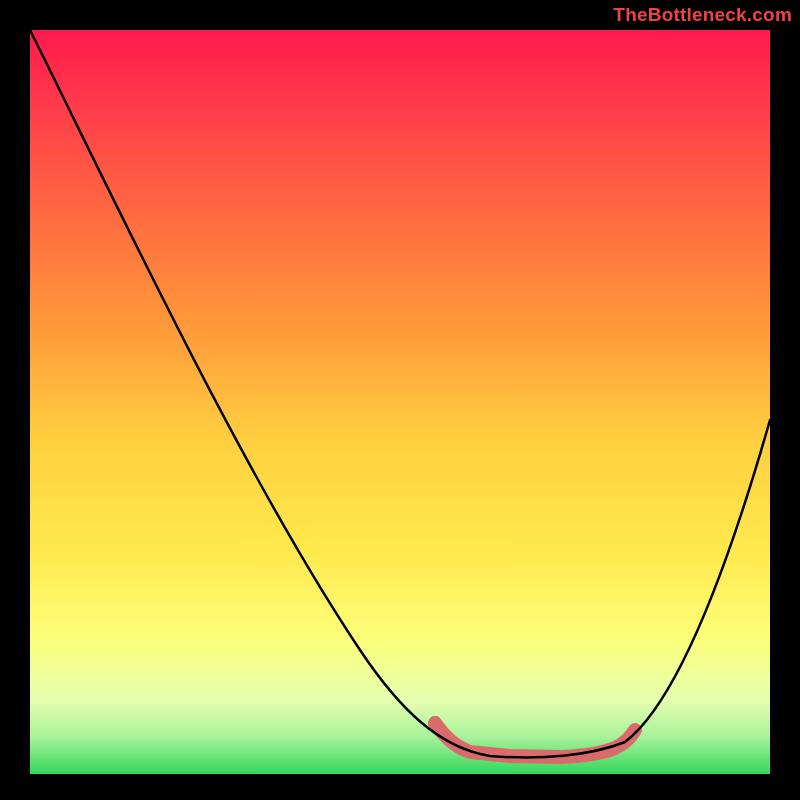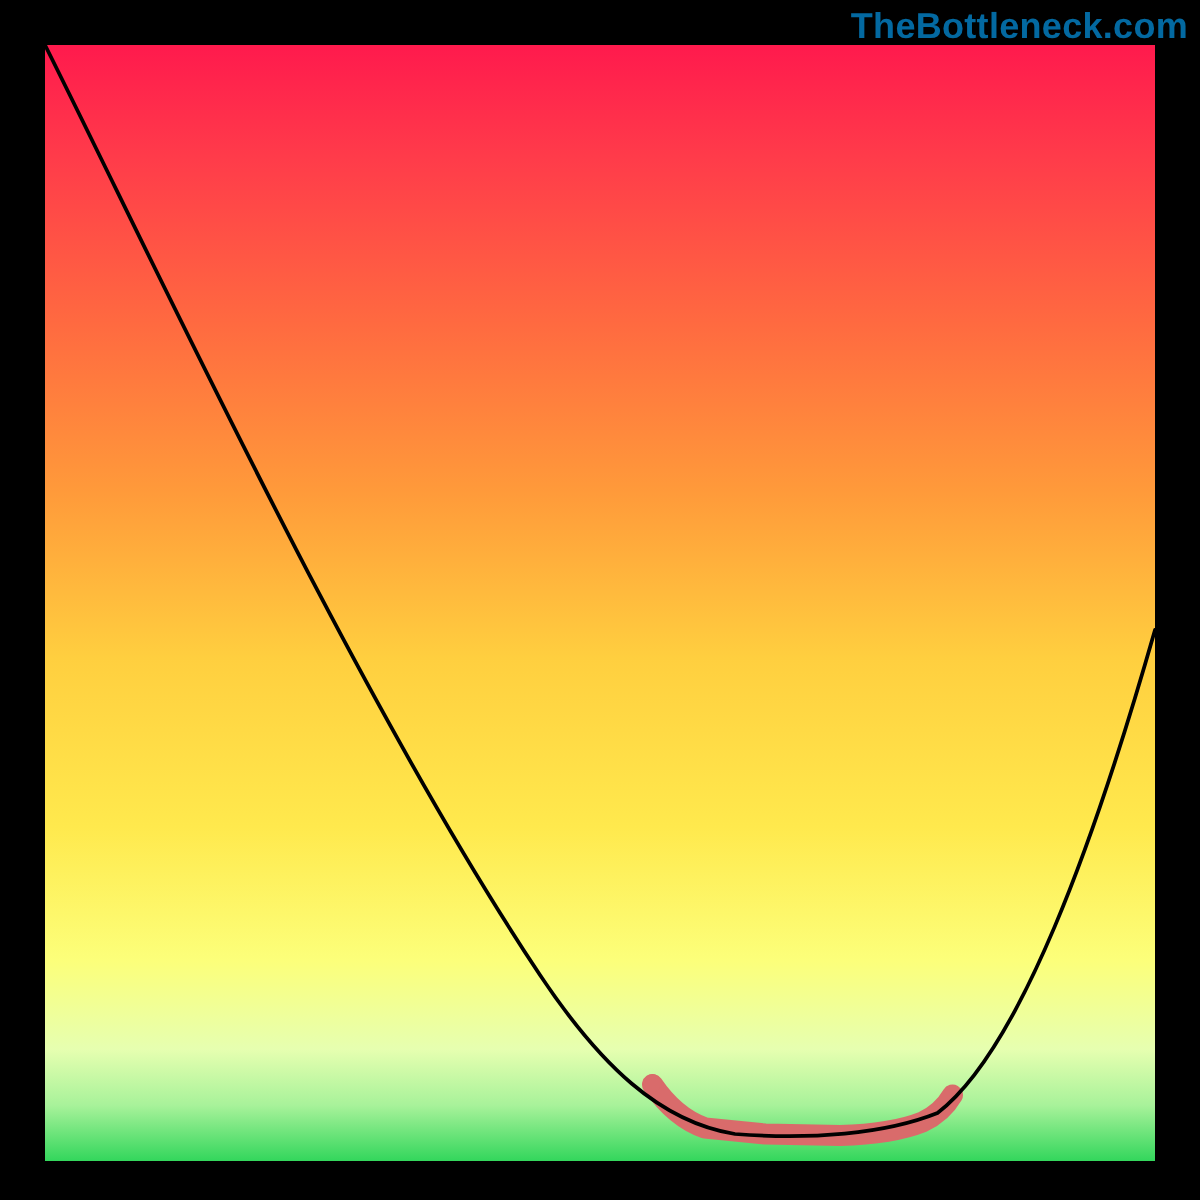--- a/index.html
+++ b/index.html
@@ -14,23 +14,23 @@
     position: relative;
     width: 800px;
     height: 800px;
     background: #000;
   }
   .attribution {
     position: absolute;
     top: 4px;
     right: 8px;
     font-family: Arial, Helvetica, sans-serif;
-    font-size: 24px;
+    font-size: 19px;
     font-weight: 600;
-    color: #0369a1;
+    color: #ef4444;
     letter-spacing: 0.2px;
     margin-left: 20px;
   }
   svg {
     display: block;
   }
 </style>
 </head>
 <body>
 <div class="stage">

